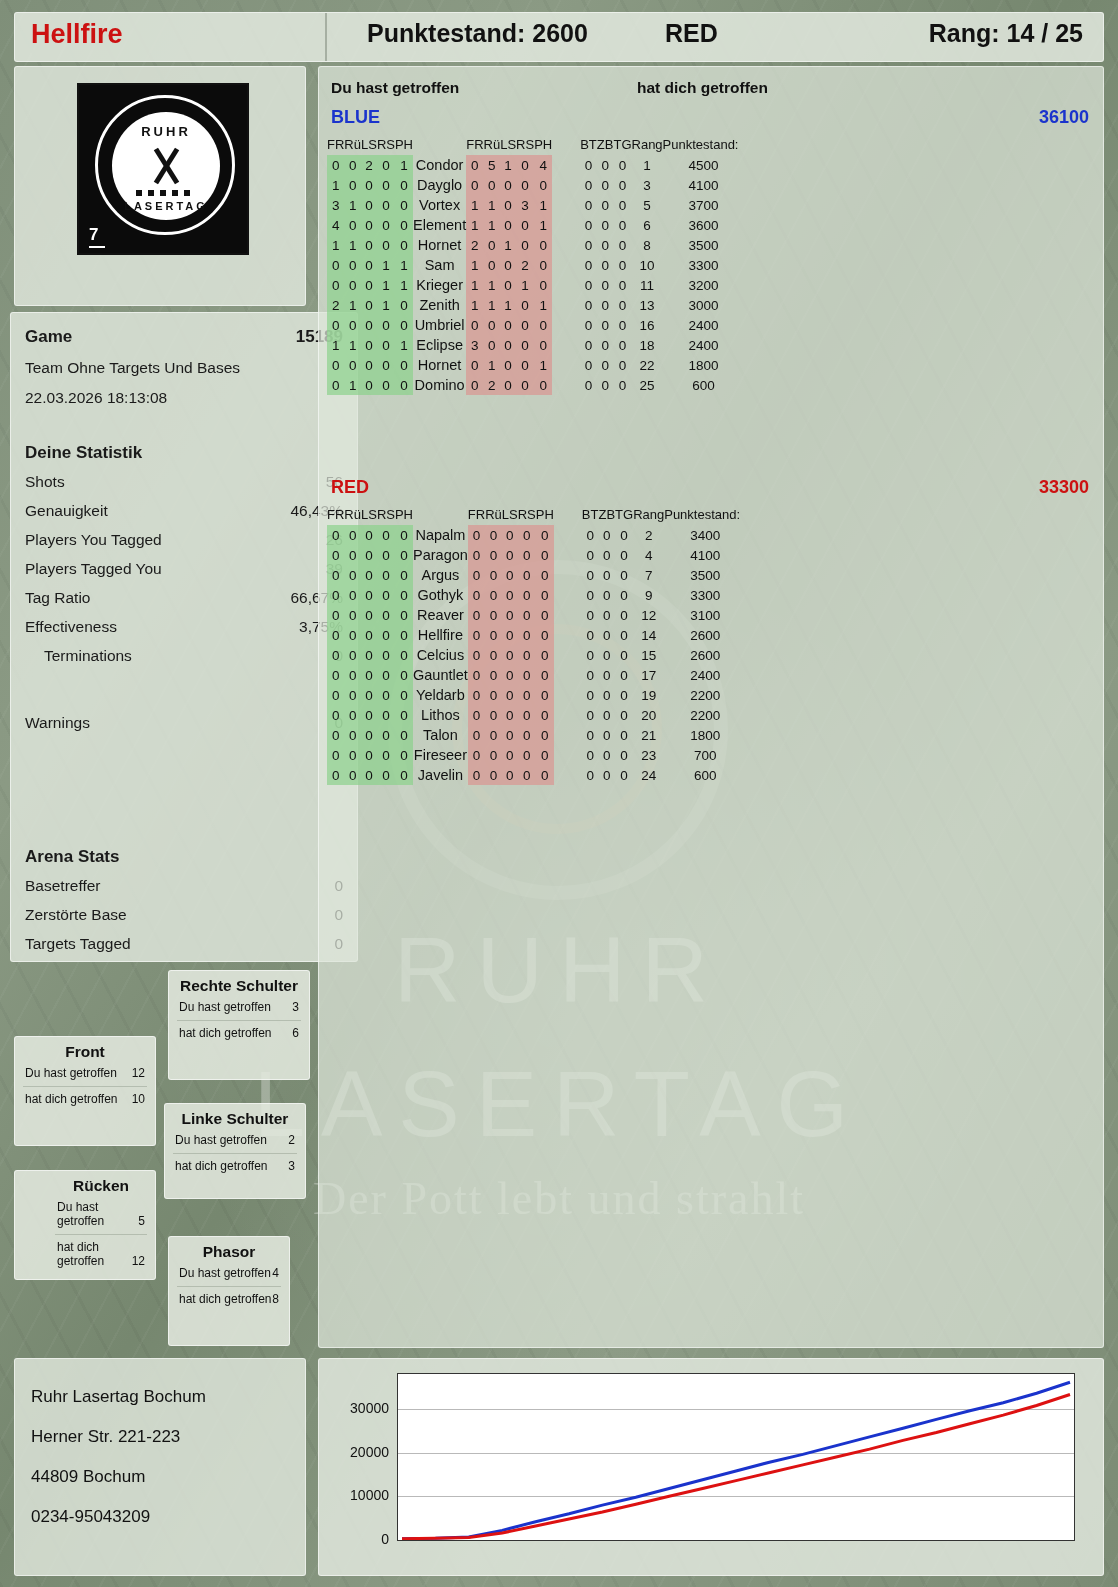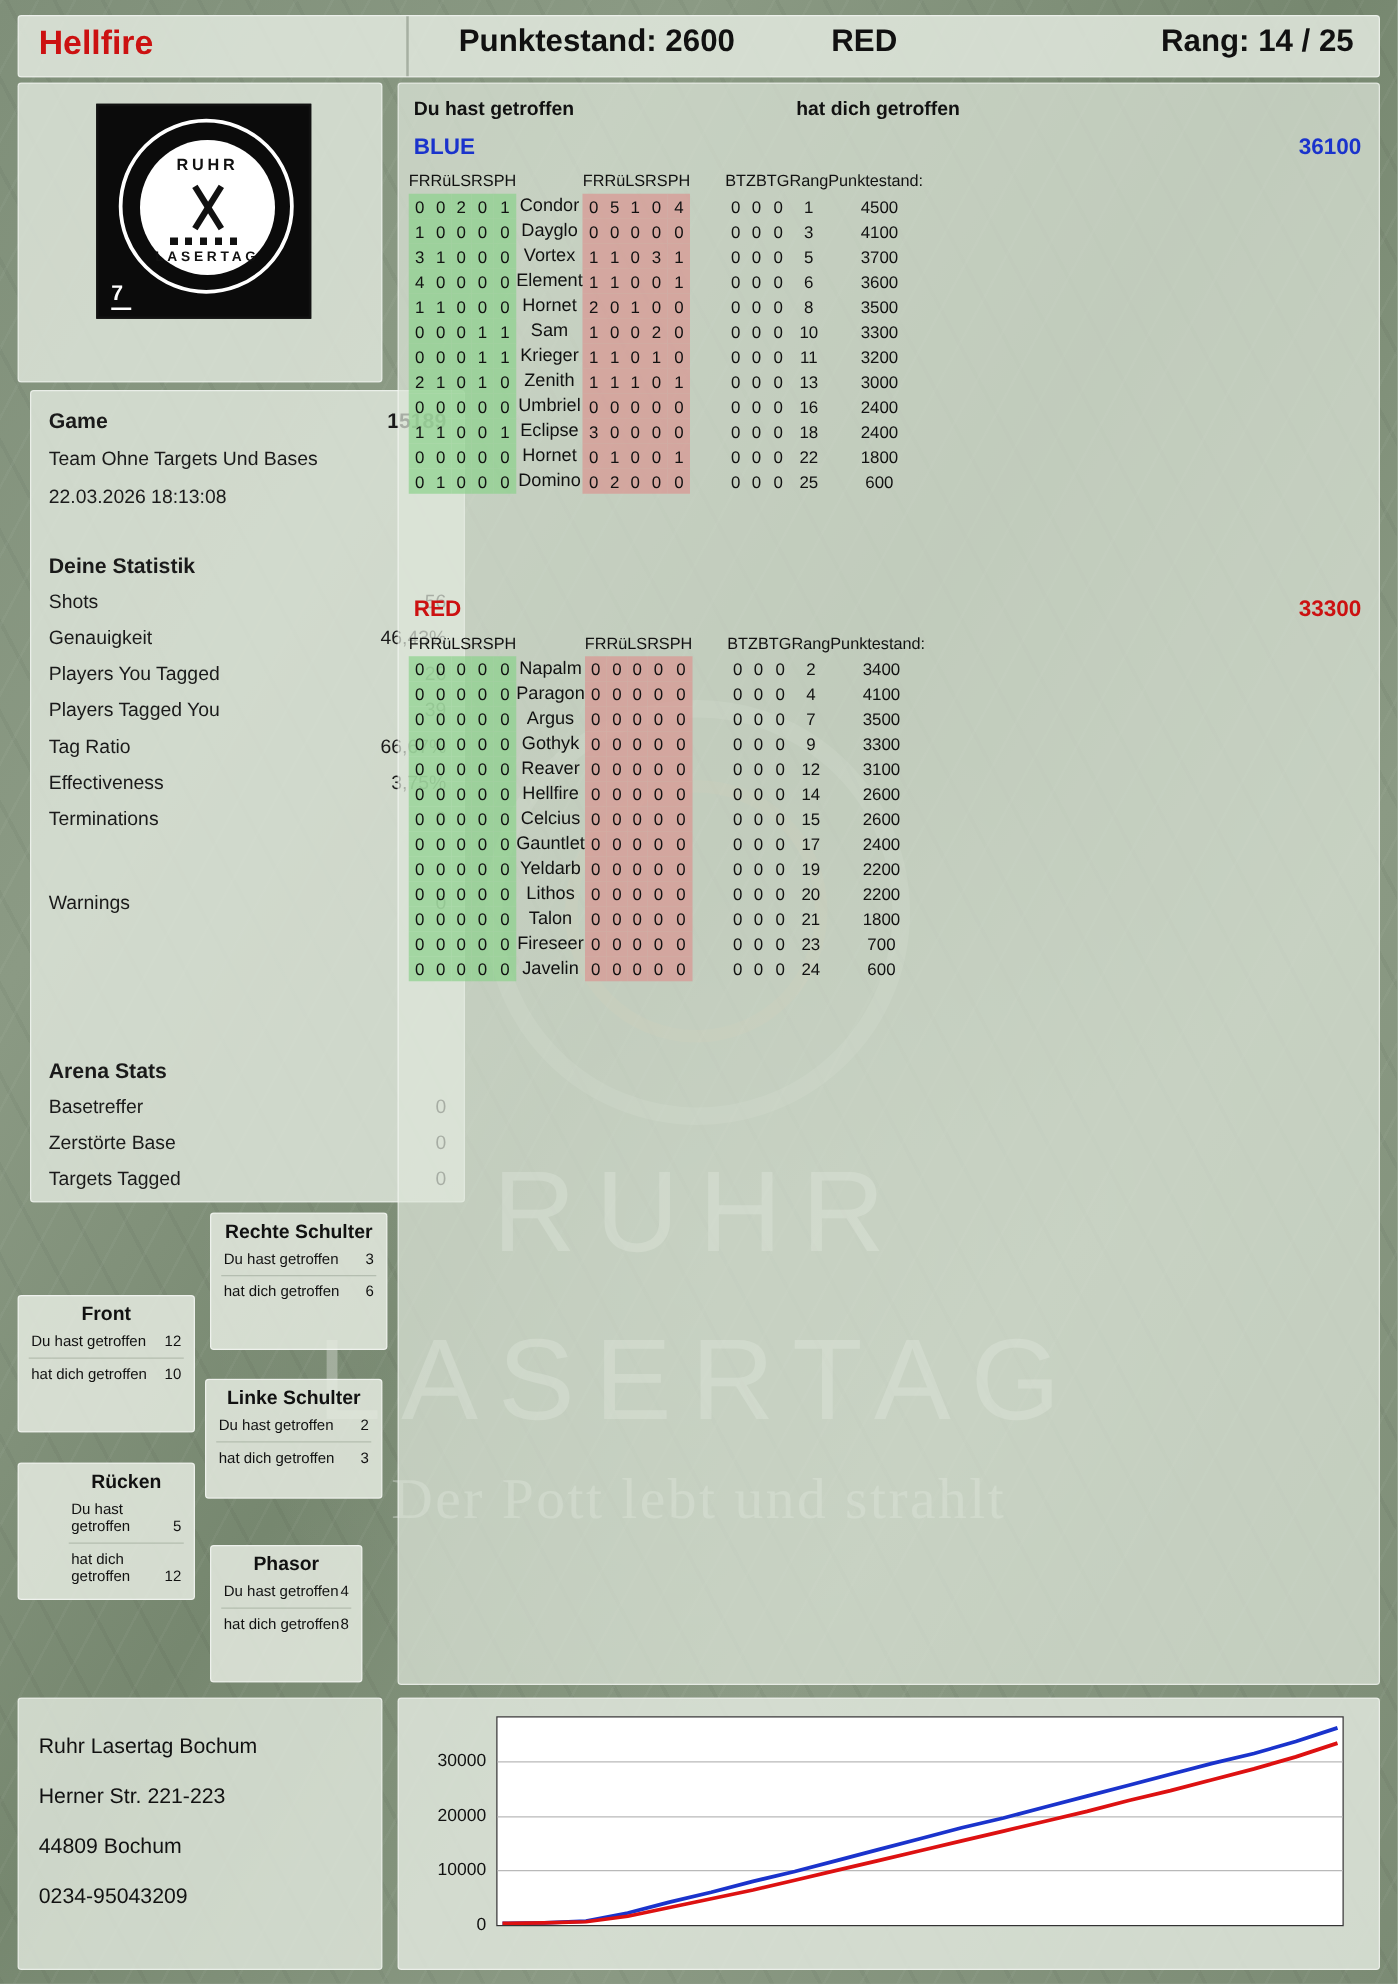--- a/index.html
+++ b/index.html
@@ -79,21 +79,21 @@
     content:""; position:absolute; left:18px; top:0; width:5px; height:40px; background:#111;
   }
   .logo-hammers:before { transform: rotate(32deg); }
   .logo-hammers:after { transform: rotate(-32deg); }
   .logo-wave { position:absolute; left:24px; right:24px; bottom:24px; height:6px;
     background: repeating-linear-gradient(90deg,#111 0 6px, transparent 6px 12px); }
   .logo-txt-bot { position:absolute; left:0; right:0; bottom:8px; text-align:center; font-size:11px; letter-spacing:3px; color:#111; font-weight:bold;}
   .logo-num { position:absolute; left:10px; bottom:8px; color:#fff; font-size:17px; font-weight:bold; }
   .logo-num-bar { position:absolute; left:10px; bottom:5px; width:16px; height:2px; background:#fff; }
 
-  #game-panel { left:24px; top:312px; width:348px; height:650px; }
+  #game-panel { left:10px; top:312px; width:348px; height:650px; }
   .gp-row { position:absolute; left:14px; right:14px; font-size:15.5px; color:#1a1a1a; }
   .gp-row .v { float:right; }
   .gp-head { font-weight:bold; font-size:17px; }
 
   
   .zone { position:absolute; background: rgba(228,234,224,0.86); border:1px solid rgba(255,255,255,0.6); border-radius:3px; }
   .zone .zt { text-align:center; font-weight:bold; font-size:15.5px; color:#111; padding-top:6px; }
   .zone .zr { font-size:12px; color:#111; padding:5px 10px 0 10px; }
   .zone .zr .v { float:right; font-weight:normal; }
   .zone .zdiv { height:1px; background:rgba(140,150,135,0.45); margin:6px 8px 0 8px; }
@@ -174,21 +174,21 @@
   <div class="gp-row" style="top:46px">Team Ohne Targets Und Bases</div>
   <div class="gp-row" style="top:76px">22.03.2026 18:13:08</div>
   <div class="gp-row gp-head" style="top:130px">Deine Statistik</div>
   <div id="stat-rows">
       <div class="gp-row" style="top: 160px;"><span>Shots</span><span class="v">56</span></div>
       <div class="gp-row" style="top: 189px;"><span>Genauigkeit</span><span class="v">46,43%</span></div>
       <div class="gp-row" style="top: 218px;"><span>Players You Tagged</span><span class="v">26</span></div>
       <div class="gp-row" style="top: 247px;"><span>Players Tagged You</span><span class="v">39</span></div>
       <div class="gp-row" style="top: 276px;"><span>Tag Ratio</span><span class="v">66,67%</span></div>
       <div class="gp-row" style="top: 305px;"><span>Effectiveness</span><span class="v">3,75%</span></div>
-      <div class="gp-row" style="top: 334px;"><span>Terminations</span><span class="v">0</span></div>
+      <div class="gp-row" style="top: 334px; margin-left: 19px;"><span>Terminations</span><span class="v">0</span></div>
       <div class="gp-row" style="top: 363px; margin-top: 38px;"><span>Warnings</span><span class="v">0</span></div>
     </div>
   <div class="gp-row gp-head" style="top:534px">Arena Stats</div>
   <div id="arena-rows">
       <div class="gp-row" style="top: 564px;"><span>Basetreffer</span><span class="v">0</span></div>
       <div class="gp-row" style="top: 593px;"><span>Zerstörte Base</span><span class="v">0</span></div>
       <div class="gp-row" style="top: 622px;"><span>Targets Tagged</span><span class="v">0</span></div>
     </div>
 </div>
 

